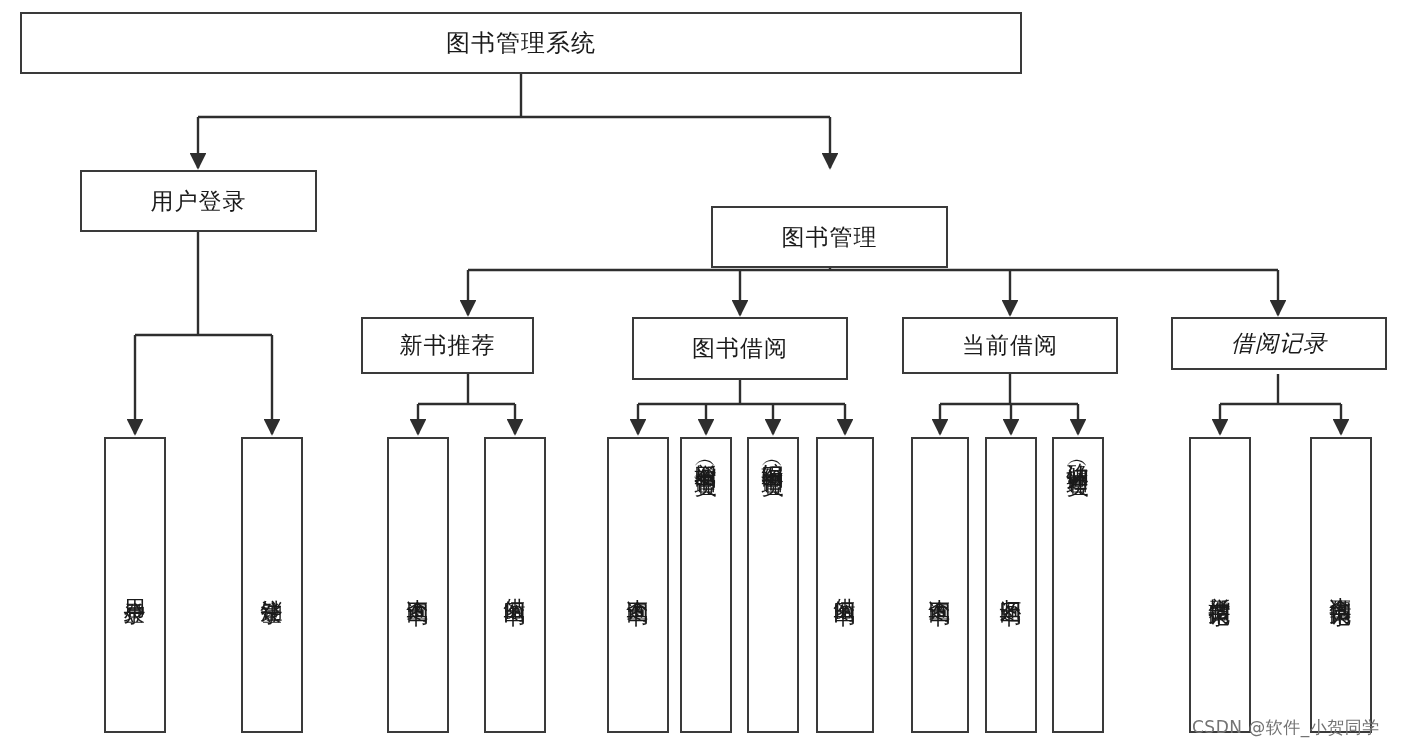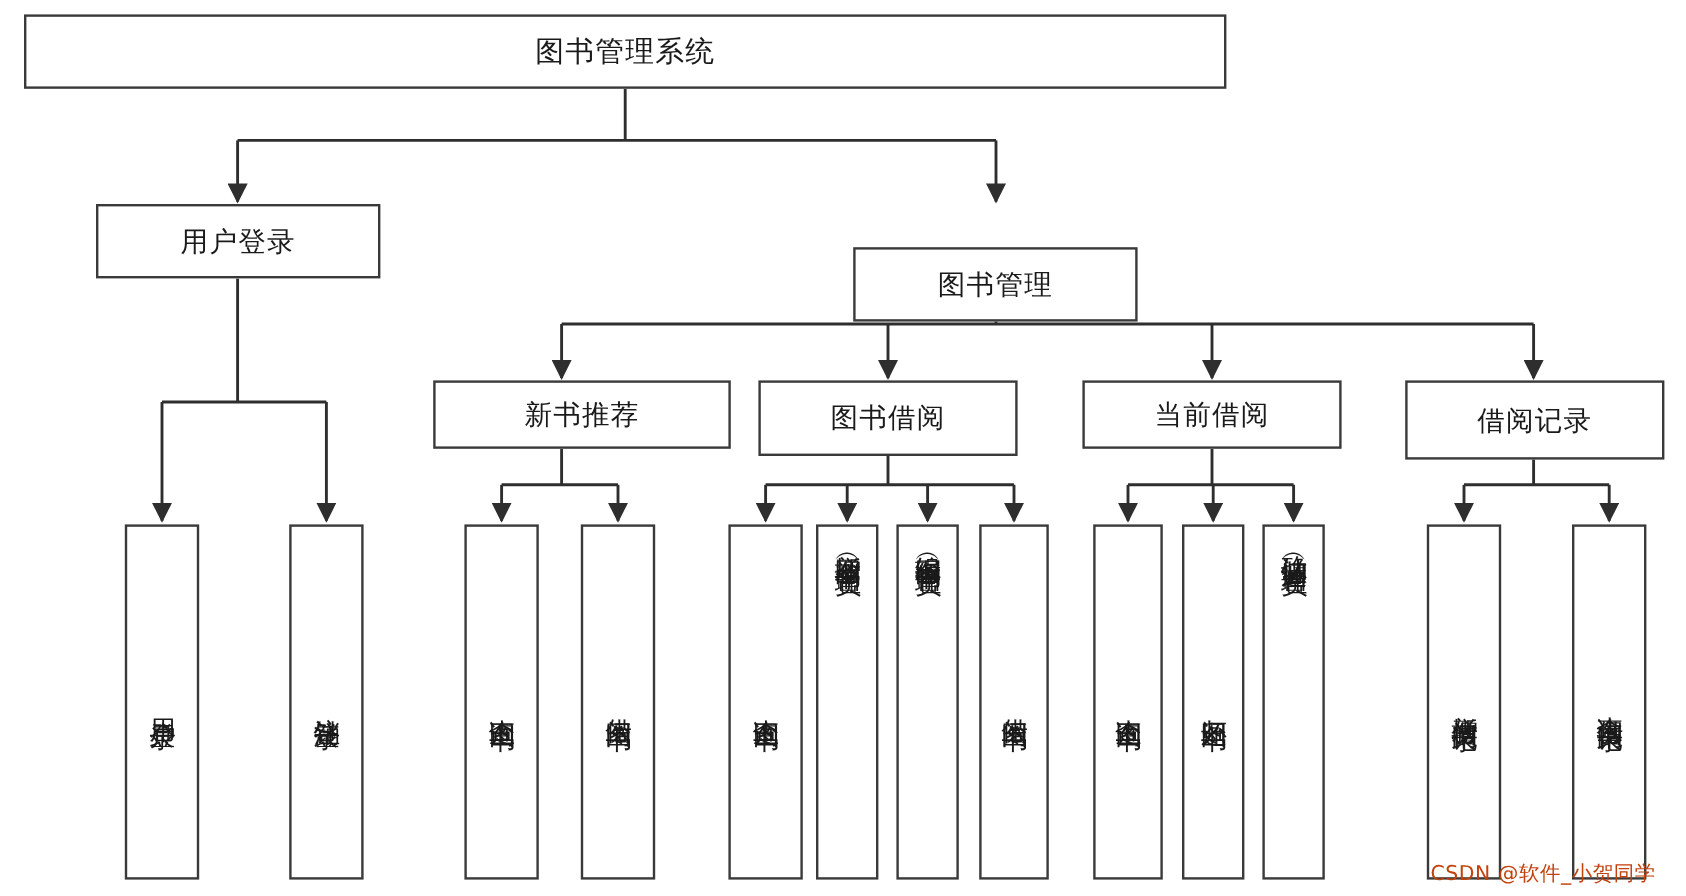--- a/index.html
+++ b/index.html
@@ -53,21 +53,21 @@
     line-height: 1.14;
     letter-spacing: 2px;
     white-space: nowrap;
   }
   .leaf-center .vtext {
     margin: auto 0;
   }
   .watermark {
     position: absolute;
     font-size: 17px;
-    color: #c2410c;
+    color: #737373;
     white-space: nowrap;
     letter-spacing: 0.5px;
   }
 </style>
 </head>
 <body>
 
 <div id="canvas">
 
   <svg id="diagram-svg" viewBox="0 0 1405 747" xmlns="http://www.w3.org/2000/svg">
@@ -127,30 +127,30 @@
     <span>图书管理系统</span>
   </div>
 
   <div class="node-box horiz" style="left:80px; top:170px; width:237px; height:62px;">
     <span>用户登录</span>
   </div>
   <div class="node-box horiz" style="left:711px; top:170px; width:237px; height:62px;margin-top:36px;">
     <span>图书管理</span>
   </div>
 
-  <div class="node-box horiz" style="left:361px; top:317px; width:248px; height:57px;">
+  <div class="node-box horiz" style="left:361px; top:317px; width:173px; height:57px;">
     <span>新书推荐</span>
   </div>
   <div class="node-box horiz" style="left:632px; top:317px; width:216px; height:63px;">
     <span>图书借阅</span>
   </div>
   <div class="node-box horiz" style="left:902px; top:317px; width:216px; height:57px;">
     <span>当前借阅</span>
   </div>
-  <div class="node-box horiz" style="left:1171px; top:317px; width:216px; height:66px;">
+  <div class="node-box horiz" style="left:1171px; top:317px; width:216px; height:53px;font-style:italic;">
     <span>借阅记录</span>
   </div>
 
   <div class="node-box leaf leaf-center" style="left:104px; top:437px; width:62px; height:296px;">
     <span class="vtext">用户登录</span>
   </div>
   <div class="node-box leaf leaf-center" style="left:241px; top:437px; width:62px; height:296px;">
     <span class="vtext">注销登录</span>
   </div>
 

